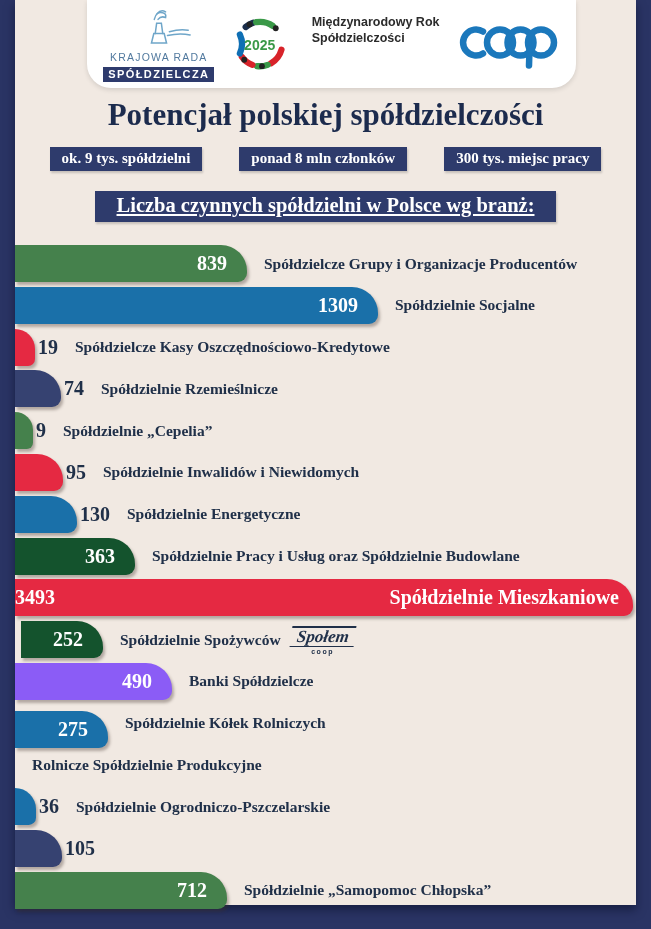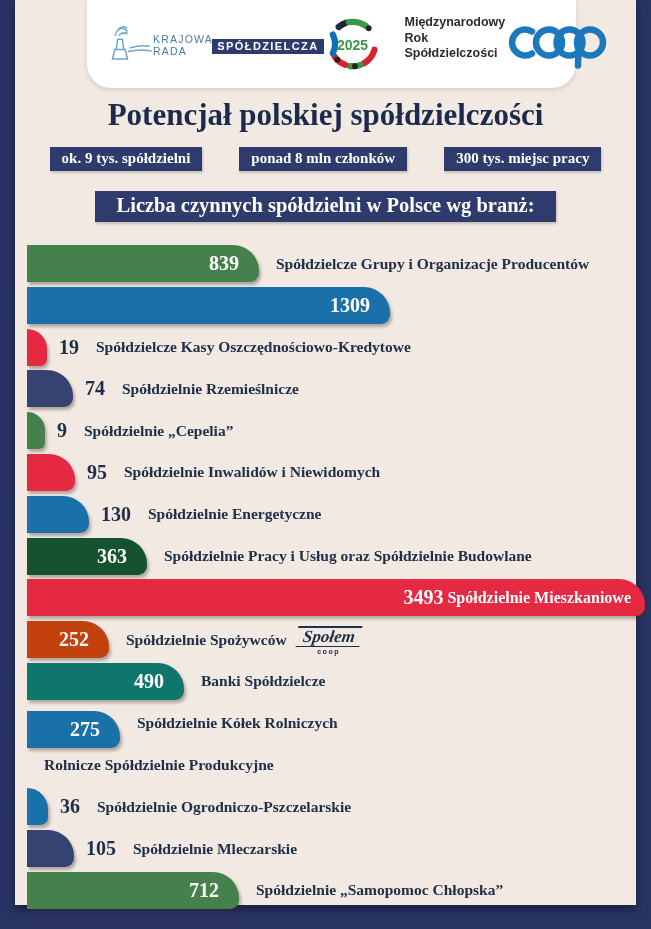--- a/index.html
+++ b/index.html
@@ -15,21 +15,21 @@
     background:#f1e9e2;
     box-shadow:0 5px 9px rgba(10,15,40,.55);
   }
   
   .logo-card{
     position:absolute; left:72px; top:0; width:489px; height:88px;
     background:#ffffff; border-radius:0 0 24px 24px;
     display:flex; align-items:center; justify-content:space-evenly;
     box-shadow:0 2px 5px rgba(0,0,0,.12);
   }
-  .krs{ display:flex; flex-direction:row; align-items:center; }
+  .krs{ display:flex; flex-direction:column; align-items:center; }
   .krs-line1{ font-family:"Liberation Sans","DejaVu Sans",sans-serif;
     font-size:10.5px; color:#51799e; letter-spacing:1.2px; margin-top:1px; }
   .krs-line2{ font-family:"Liberation Sans","DejaVu Sans",sans-serif;
     font-size:11px; font-weight:bold; color:#fff; background:#2e3b6d;
     letter-spacing:1.4px; padding:1px 5px 2px; margin-top:4px; }
   .iyc{ display:flex; align-items:flex-start; gap:23px; }
   .iyc-ring{ position:relative; width:58px; height:58px; }
   .iyc-year{ position:absolute; left:0; top:0; width:58px; height:58px;
     display:flex; align-items:center; justify-content:center;
     font-family:"Liberation Sans","DejaVu Sans",sans-serif;
@@ -49,35 +49,36 @@
     background:#2e3b6c; color:#fff; font-weight:bold; font-size:15px;
     padding:3px 12px 4px; white-space:nowrap;
     box-shadow:1px 2px 2px rgba(0,0,0,.18);
   }
   .subtitle-wrap{ position:absolute; top:191px; left:0; width:100%;
     display:flex; justify-content:center; }
   .subtitle{
     background:#2e3b6c; color:#fff; font-weight:bold; font-size:20.5px;
     padding:3px 22px 5px; white-space:nowrap;
     box-shadow:1px 2px 2px rgba(0,0,0,.18);
-  }
-  
-  .chart{ position:absolute; top:245px; left:12px; width:100%; }
+    text-decoration:underline;
+  }
+  
+  .chart{ position:absolute; top:245px; left:0; width:100%; }
   .row{ display:flex; align-items:center; height:37px; margin-bottom:4.8px; }
   .bar{
     height:100%; flex:none;
     border-radius:0 26px 9px 0;
     display:flex; align-items:center; justify-content:flex-end;
     box-shadow:2px 3px 3px rgba(60,45,40,.35);
   }
   .value-in{ color:#fff; font-weight:bold; font-size:20px; padding-right:20px; }
-  .value-out{ color:#203049; font-weight:bold; font-size:20px; margin-left:12px; }
+  .value-out{ color:#203049; font-weight:bold; font-size:20px; margin-left:3px; }
   .label{ color:#203049; font-weight:bold; font-size:15.5px;
     margin-left:17px; white-space:nowrap; }
-  .label-in{ color:#fff; font-weight:bold; font-size:16px;
+  .label-in{ color:#fff; font-weight:bold; font-size:20px;
     margin-left:4px; padding-right:14px; white-space:nowrap; }
   .row .bar .value-in.with-label{ padding-right:0; }
   
   .spolem{ display:inline-flex; flex-direction:column; align-items:center;
     margin-left:10px; transform:translateY(1px); }
   .spolem-text{ font-style:italic; font-weight:bold; font-size:17px;
     color:#203049; line-height:1;
     border-top:2px solid #203049; border-bottom:1.5px solid #203049;
     padding:0 6px 1px; transform:skewX(-8deg); }
   .spolem-sub{ font-family:"Liberation Sans","DejaVu Sans",sans-serif;
@@ -160,20 +161,21 @@
       <div class="row">
         <div class="bar" style="width: 232px; background: rgb(69, 129, 76);">
           <span class="value-in">839</span>
         </div>
         <span class="label">Spółdzielcze Grupy i Organizacje Producentów</span>
       </div>
       <div class="row">
         <div class="bar" style="width: 363px; background: rgb(26, 112, 169);">
           <span class="value-in">1309</span>
         </div>
+        <span class="label">Spółdzielnie Socjalne</span>
       </div>
       <div class="row">
         <div class="bar" style="width: 20px; background: rgb(229, 41, 66);"></div>
         <span class="value-out">19</span>
         <span class="label">Spółdzielcze Kasy Oszczędnościowo-Kredytowe</span>
       </div>
       <div class="row">
         <div class="bar" style="width: 46px; background: rgb(54, 66, 113);"></div>
         <span class="value-out">74</span>
         <span class="label">Spółdzielnie Rzemieślnicze</span>
@@ -193,37 +195,37 @@
         <span class="value-out">130</span>
         <span class="label">Spółdzielnie Energetyczne</span>
       </div>
       <div class="row">
         <div class="bar" style="width: 120px; background: #14532d;">
           <span class="value-in">363</span>
         </div>
         <span class="label">Spółdzielnie Pracy i Usług oraz Spółdzielnie Budowlane</span>
       </div>
       <div class="row">
-        <div class="bar" style="width: 618px; background: rgb(229, 41, 66);">
+        <div class="bar" style="width: 618px; background: rgb(229, 41, 66); justify-content: space-between;">
           <span class="value-in with-label">3493</span>
           <span class="label-in">Spółdzielnie Mieszkaniowe</span>
         </div>
       </div>
       <div class="row">
-        <div class="bar" style="width: 82px; background: #c2410c;">
+        <div class="bar" style="width: 82px; background: #14532d; margin-left: 6px;">
           <span class="value-in">252</span>
         </div>
         <span class="label">Spółdzielnie Spożywców</span>
         <span class="spolem">
           <span class="spolem-text">Społem</span>
           <span class="spolem-sub">coop</span>
         </span>
       </div>
       <div class="row">
-        <div class="bar" style="width: 157px; background: #0f766e;">
+        <div class="bar" style="width: 157px; background: #8b5cf6;">
           <span class="value-in">490</span>
         </div>
         <span class="label">Banki Spółdzielcze</span>
       </div>
       <div class="row">
         <div class="bar" style="width: 93px; background: rgb(26, 112, 169); margin-top: 12px;">
           <span class="value-in">275</span>
         </div>
         <span class="label">Spółdzielnie Kółek Rolniczych</span>
       </div>
@@ -231,21 +233,20 @@
         <span class="label">Rolnicze Spółdzielnie Produkcyjne</span>
       </div>
       <div class="row">
         <div class="bar" style="width: 21px; background: rgb(26, 112, 169);"></div>
         <span class="value-out">36</span>
         <span class="label">Spółdzielnie Ogrodniczo-Pszczelarskie</span>
       </div>
       <div class="row">
         <div class="bar" style="width: 47px; background: rgb(54, 66, 113);"></div>
         <span class="value-out">105</span>
-        <span class="label">Spółdzielnie Mleczarskie</span>
       </div>
       <div class="row">
         <div class="bar" style="width: 212px; background: rgb(69, 129, 76); padding-left: 32px;">
           <span class="value-in">712</span>
         </div>
         <span class="label">Spółdzielnie „Samopomoc Chłopska”</span>
       </div>
     </div>
 
 </div>

